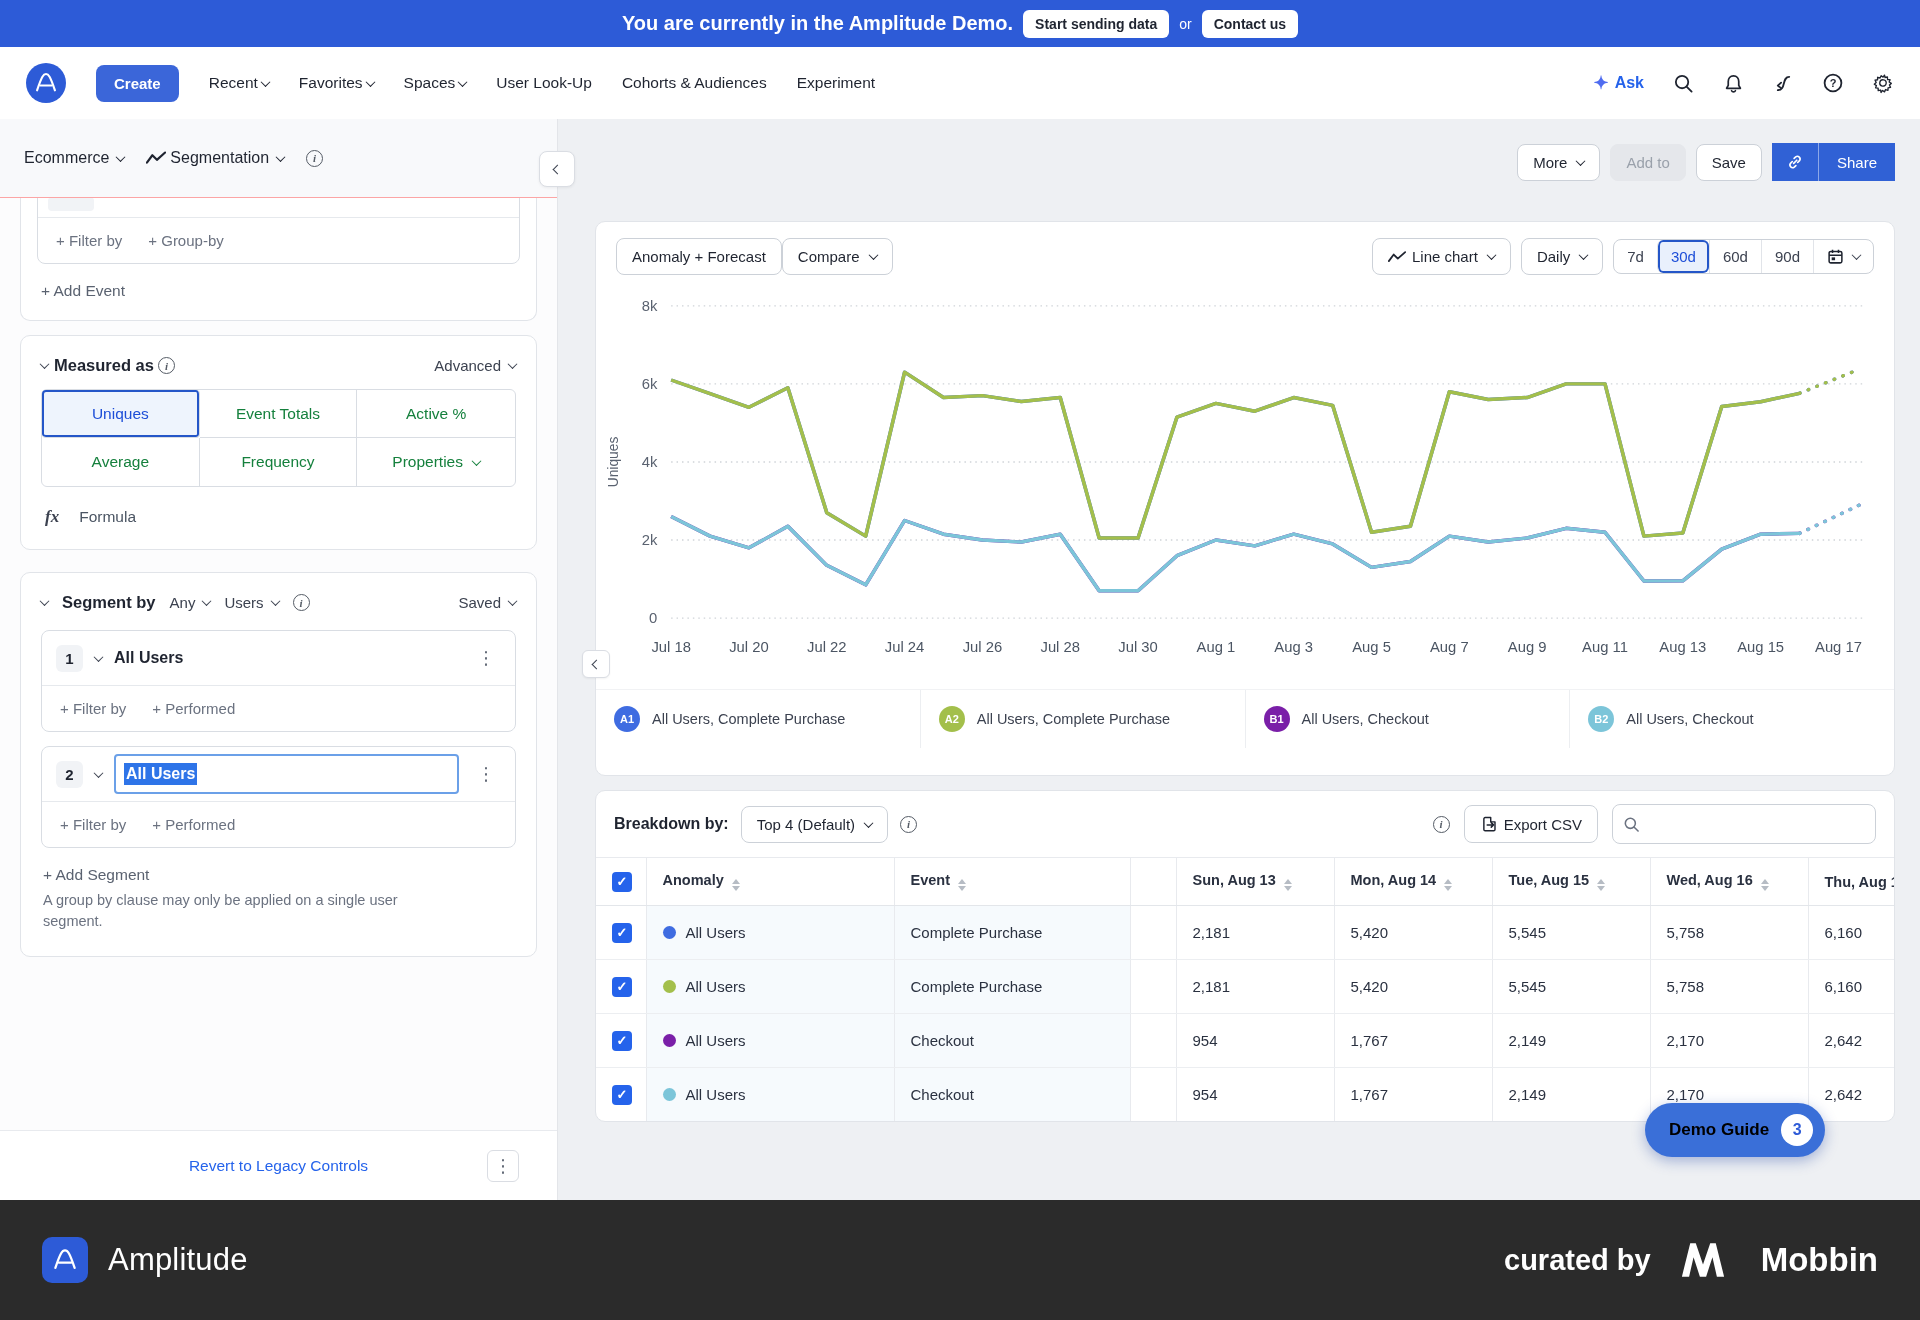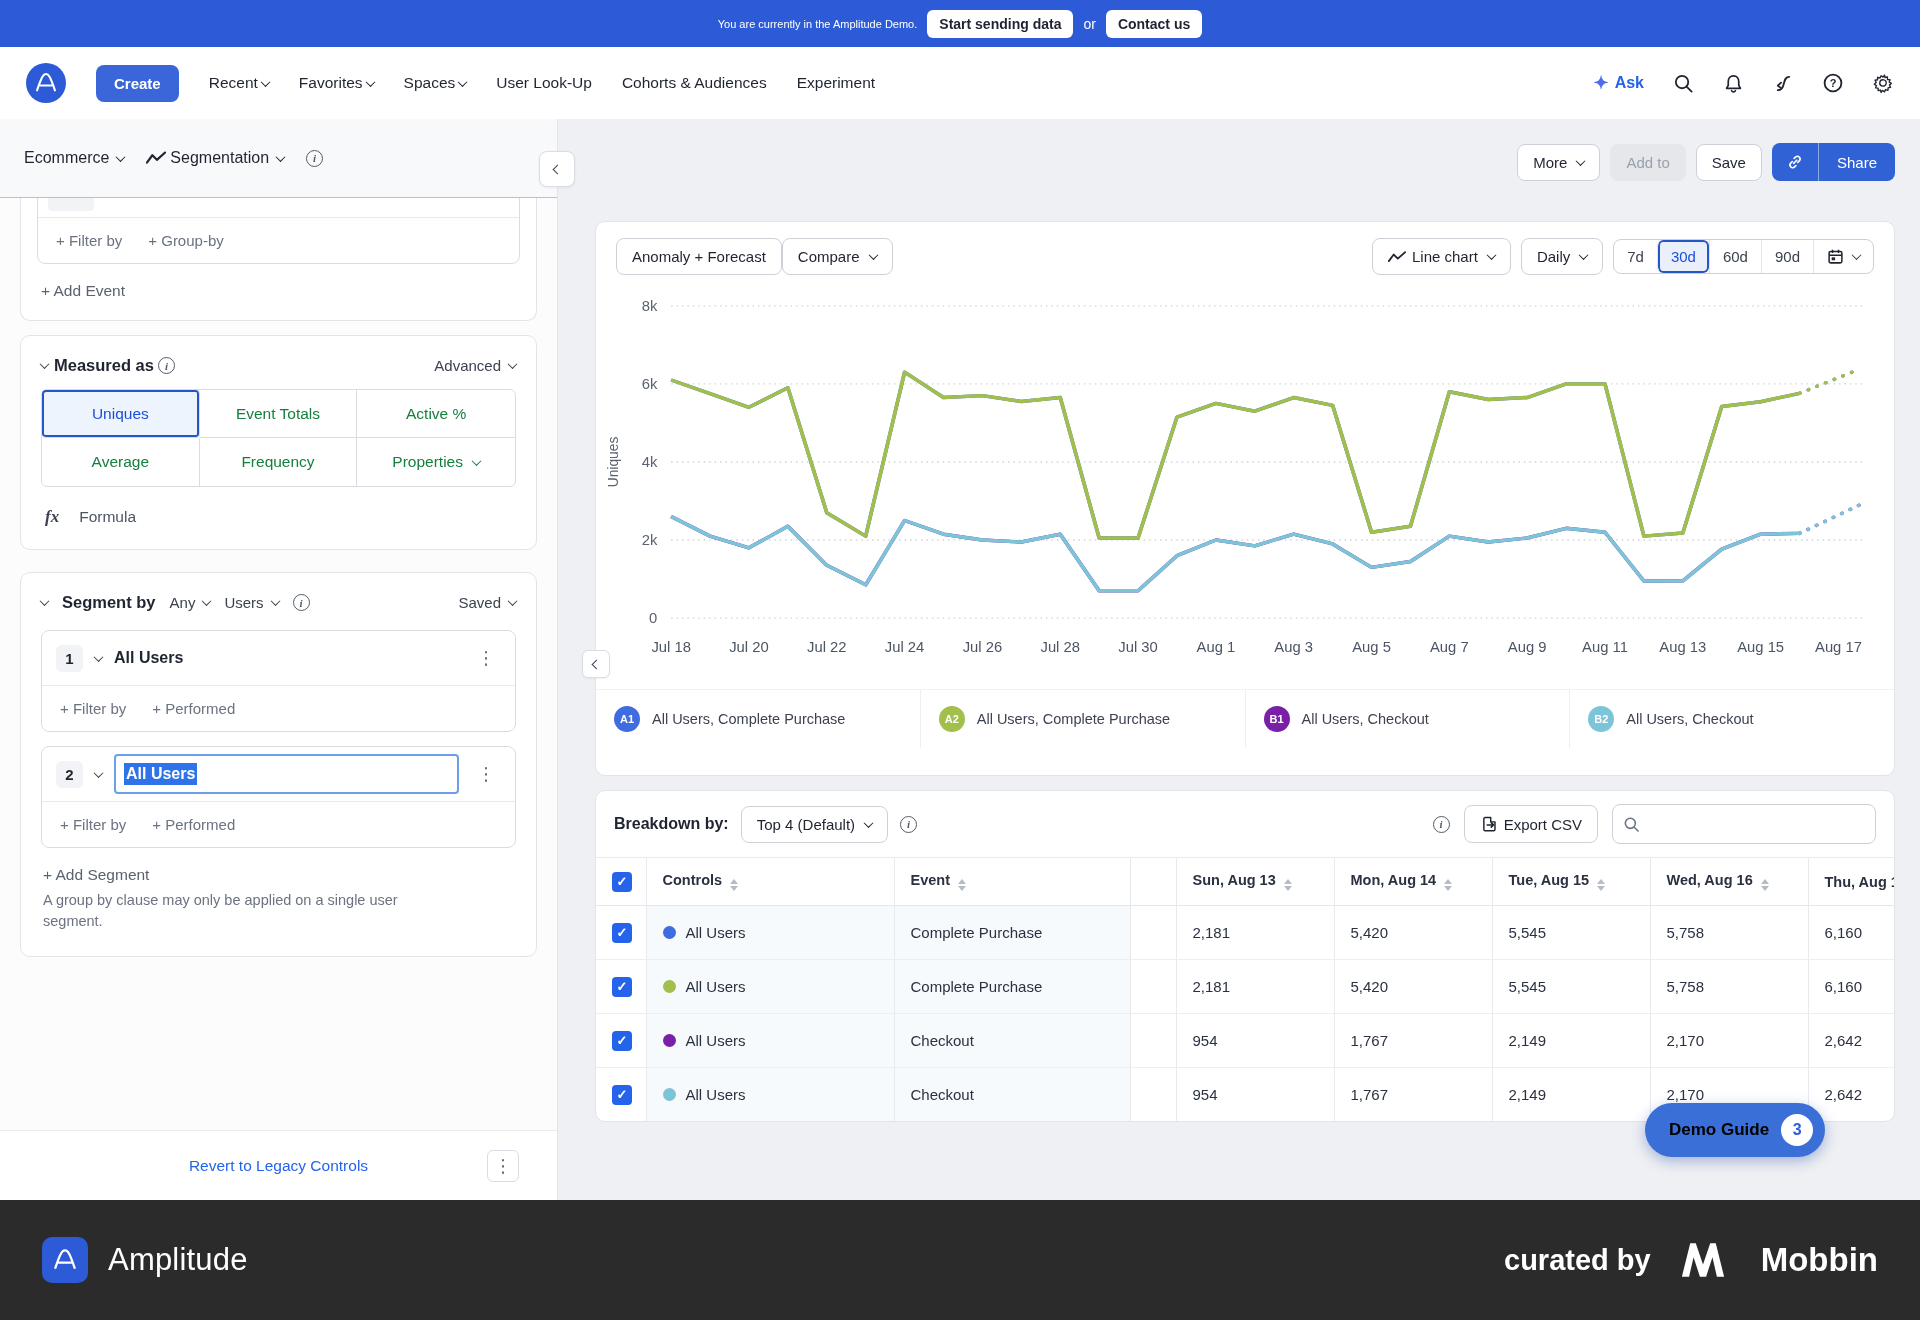--- a/index.html
+++ b/index.html
@@ -2,21 +2,21 @@
 <html><head>
 <meta charset="utf-8">
 <style>
   * { margin:0; padding:0; box-sizing:border-box; }
   html,body { width:1920px; height:1320px; }
   body { font-family:"Liberation Sans", sans-serif; position:relative; overflow:hidden; background:#eef0f3; color:#1f2430; }
   [data-interactable="true"] { cursor:pointer; }
 
   
   .banner { height:47px; background:#2d5bd7; display:flex; align-items:center; justify-content:center; gap:10px; }
-  .banner .msg { color:#fff; font-weight:400; font-size:11px; }
+  .banner .msg { color:#fff; font-weight:700; font-size:20px; }
   .banner .or { color:#fff; font-size:14px; }
   .banner button { background:#fff; border:none; border-radius:6px; padding:6px 12px; font-size:14px; font-weight:700; color:#1f2430; font-family:inherit; }
 
   
   .nav { height:72px; background:#fff; display:flex; align-items:center; padding:0 26px; gap:30px; }
   .nav .logo { width:40px; height:40px; border-radius:50%; background:#2d5bd7; display:flex; align-items:center; justify-content:center; flex:0 0 auto; }
   .btn-create { background:#3b66d9; color:#fff; border:none; border-radius:8px; padding:10px 18px; font-size:15px; font-weight:700; font-family:inherit; }
   .nav-item { font-size:15.5px; color:#1f2430; display:flex; align-items:center; }
   .nav-right { margin-left:auto; display:flex; align-items:center; gap:28px; }
   .ask { color:#2563eb; font-size:16px; font-weight:700; display:flex; align-items:center; gap:6px; }
@@ -60,21 +60,21 @@
   .group-title { font-size:16.5px; font-weight:700; padding:26px 22px 10px; }
   .group-note { color:#6b7280; font-size:14.5px; line-height:1.45; padding:0 22px 24px; max-width:440px; }
   .sb-bottom { position:absolute; bottom:0; left:0; right:0; height:70px; background:#fff; border-top:1px solid #e8eaee; display:flex; align-items:center; justify-content:center; gap:18px; }
   .revert { color:#2563eb; font-size:15.5px; font-weight:500; }
   .kebab-box { width:32px; height:32px; border:1px solid #dadde3; border-radius:6px; display:flex; align-items:center; justify-content:center; position:absolute; right:38px; }
 
   
   .toolbar { display:flex; justify-content:flex-end; align-items:center; gap:10px; padding:24px 25px 0 0; }
   .btn { background:#fff; border:1px solid #ccd1d8; border-radius:8px; padding:9px 15px; font-size:15px; color:#1f2430; font-family:inherit; display:flex; align-items:center; gap:6px; }
   .btn.disabled { background:#e5e7eb; border-color:#e5e7eb; color:#9aa1ab; }
-  .share-split { display:flex; border-radius:8px; overflow:hidden; }
+  .share-split { display:flex; border-radius:0; overflow:hidden; }
   .share-split .part { background:#3061d5; color:#fff; display:flex; align-items:center; justify-content:center; padding:10px 14px; font-size:15px; font-weight:500; }
   .share-split .part + .part { border-left:1px solid rgba(255,255,255,.45); padding:10px 18px; }
 
   
   .chart-card { background:#fff; border:1px solid #e1e4e9; border-radius:10px; margin:40px 25px 0 37px; height:555px; position:relative; }
   .chart-controls { display:flex; align-items:center; padding:16px 20px 6px; }
   .cc-right { margin-left:auto; display:flex; align-items:center; gap:10px; }
   .range-group { display:flex; border:1px solid #ccd1d8; border-radius:8px; overflow:visible; }
   .range-group .rg { padding:8px 13px; font-size:15px; color:#3c4250; border-left:1px solid #e1e4e9; display:flex; align-items:center; gap:5px; }
   .range-group .rg:first-child { border-left:none; }
@@ -469,21 +469,21 @@
             <col style="width:158px">
             <col style="width:158px">
             <col style="width:158px">
             <col>
           </colgroup>
         <thead>
           <tr data-interactable="false">
             <th class="hl">
                 <span class="cbx" data-interactable="true">✓</span>
               </th>
-            <th class="hl" data-interactable="true"><span>Controls</span><span class="sort" data-interactable="true">
+            <th class="hl" data-interactable="true"><span>Anomaly</span><span class="sort" data-interactable="true">
                   <i class="up"></i>
                   <i class="dn"></i>
                 </span></th>
             <th class="hl" data-interactable="true"><span>Event</span><span class="sort" data-interactable="true">
                   <i class="up"></i>
                   <i class="dn"></i>
                 </span></th>
             <th data-interactable="false"></th>
             <th data-interactable="true"><span>Sun, Aug 13</span><span class="sort" data-interactable="true">
                   <i class="up"></i>

